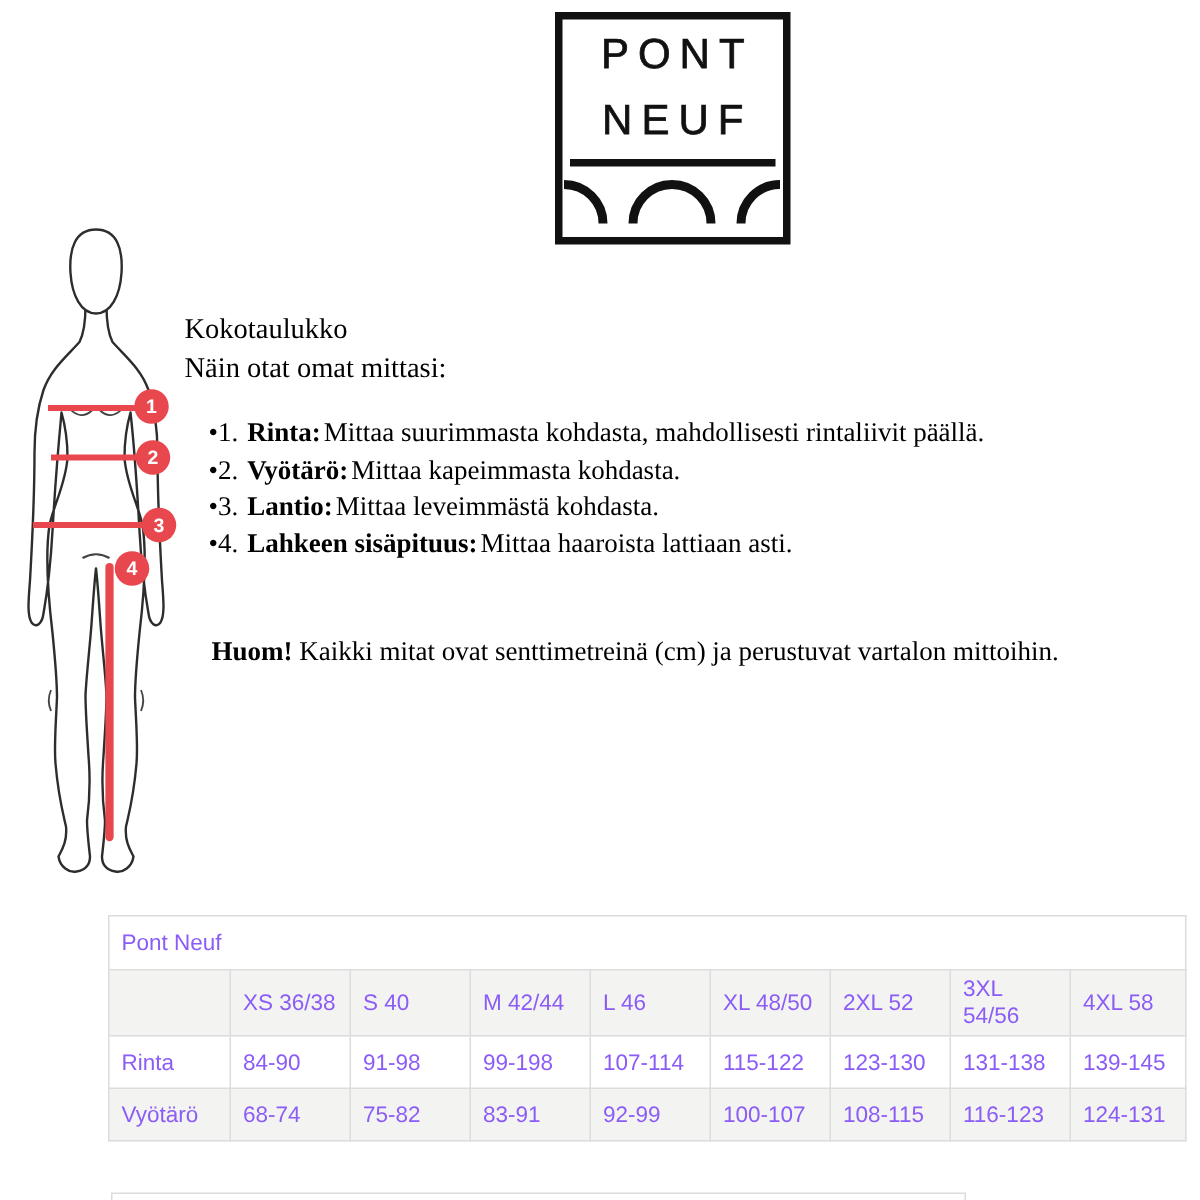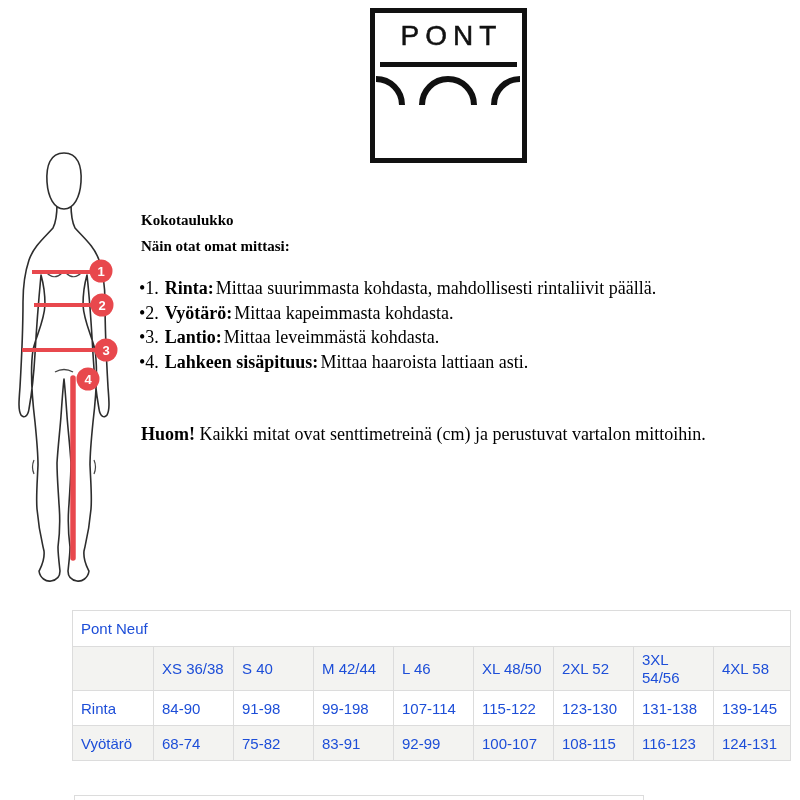--- a/index.html
+++ b/index.html
@@ -25,48 +25,49 @@
 
   
   .figure-wrap { position:absolute; left:8px; top:142px; width:130px; height:445px; }
   .figure-wrap svg { display:block; }
   .marker-num {
     font-family:"Liberation Sans", sans-serif; font-weight:bold; font-size:13px;
   }
 
   
   .serif { font-family:"Liberation Serif", serif; }
-  .headings { position:absolute; left:141px; top:207px; font-size:15px; font-weight:bold; line-height:26px; }
+  .headings { position:absolute; left:123px; top:207px; font-size:19px; font-weight:normal; line-height:26px; }
   .bullets  { position:absolute; left:139px; top:276px; font-size:18px; line-height:24.5px; list-style:none; }
   .bullets .num { margin-right:6px; }
   .bullets b { margin-right:2px; }
   .note { position:absolute; left:141px; top:422px; font-size:18px; line-height:24px; }
 
   
   .table-wrap { position:absolute; left:72px; top:610px; width:718px; }
   table.sizes { border-collapse:collapse; table-layout:fixed; width:718px;
-    font-family:"Liberation Sans", sans-serif; font-size:15px; color:#1d4ed8; }
+    font-family:"Liberation Sans", sans-serif; font-size:15px; color:#8b5cf6; }
   table.sizes td { border:1px solid #dcdcdc; padding:2px 4px 2px 8px; vertical-align:middle; }
   tr.title-row td { height:36px; background:#ffffff; }
   tr.head-row  td { height:44px; background:#f3f3f1; line-height:18px; }
   tr.data-row  td { height:35px; background:#ffffff; }
   tr.data-row.alt td { background:#f3f3f1;margin-left:16px; }
 
   .partial-row {
     position:absolute; left:74px; top:795px; width:570px; height:14px;
     border:1px solid #dcdcdc; background:#fff;
   }
 </style>
 </head>
 <body>
 
 <div class="page">
 
   <div class="logo">
     <div class="logo-text">PONT</div>
+    <div class="logo-text">NEUF</div>
     <div class="logo-bar"></div>
     <svg class="logo-arches" width="147" height="38" viewBox="0 0 147 38" fill="none">
       <path d="M 1 8 A 26 26 0 0 1 27 34" stroke="#111" stroke-width="6"></path>
       <path d="M 47 34 A 26 26 0 0 1 99 34" stroke="#111" stroke-width="6"></path>
       <path d="M 119 34 A 26 26 0 0 1 145 8" stroke="#111" stroke-width="6"></path>
     </svg>
   </div>
 
   <div class="figure-wrap">
     <svg width="130" height="445" viewBox="0 0 130 445">

